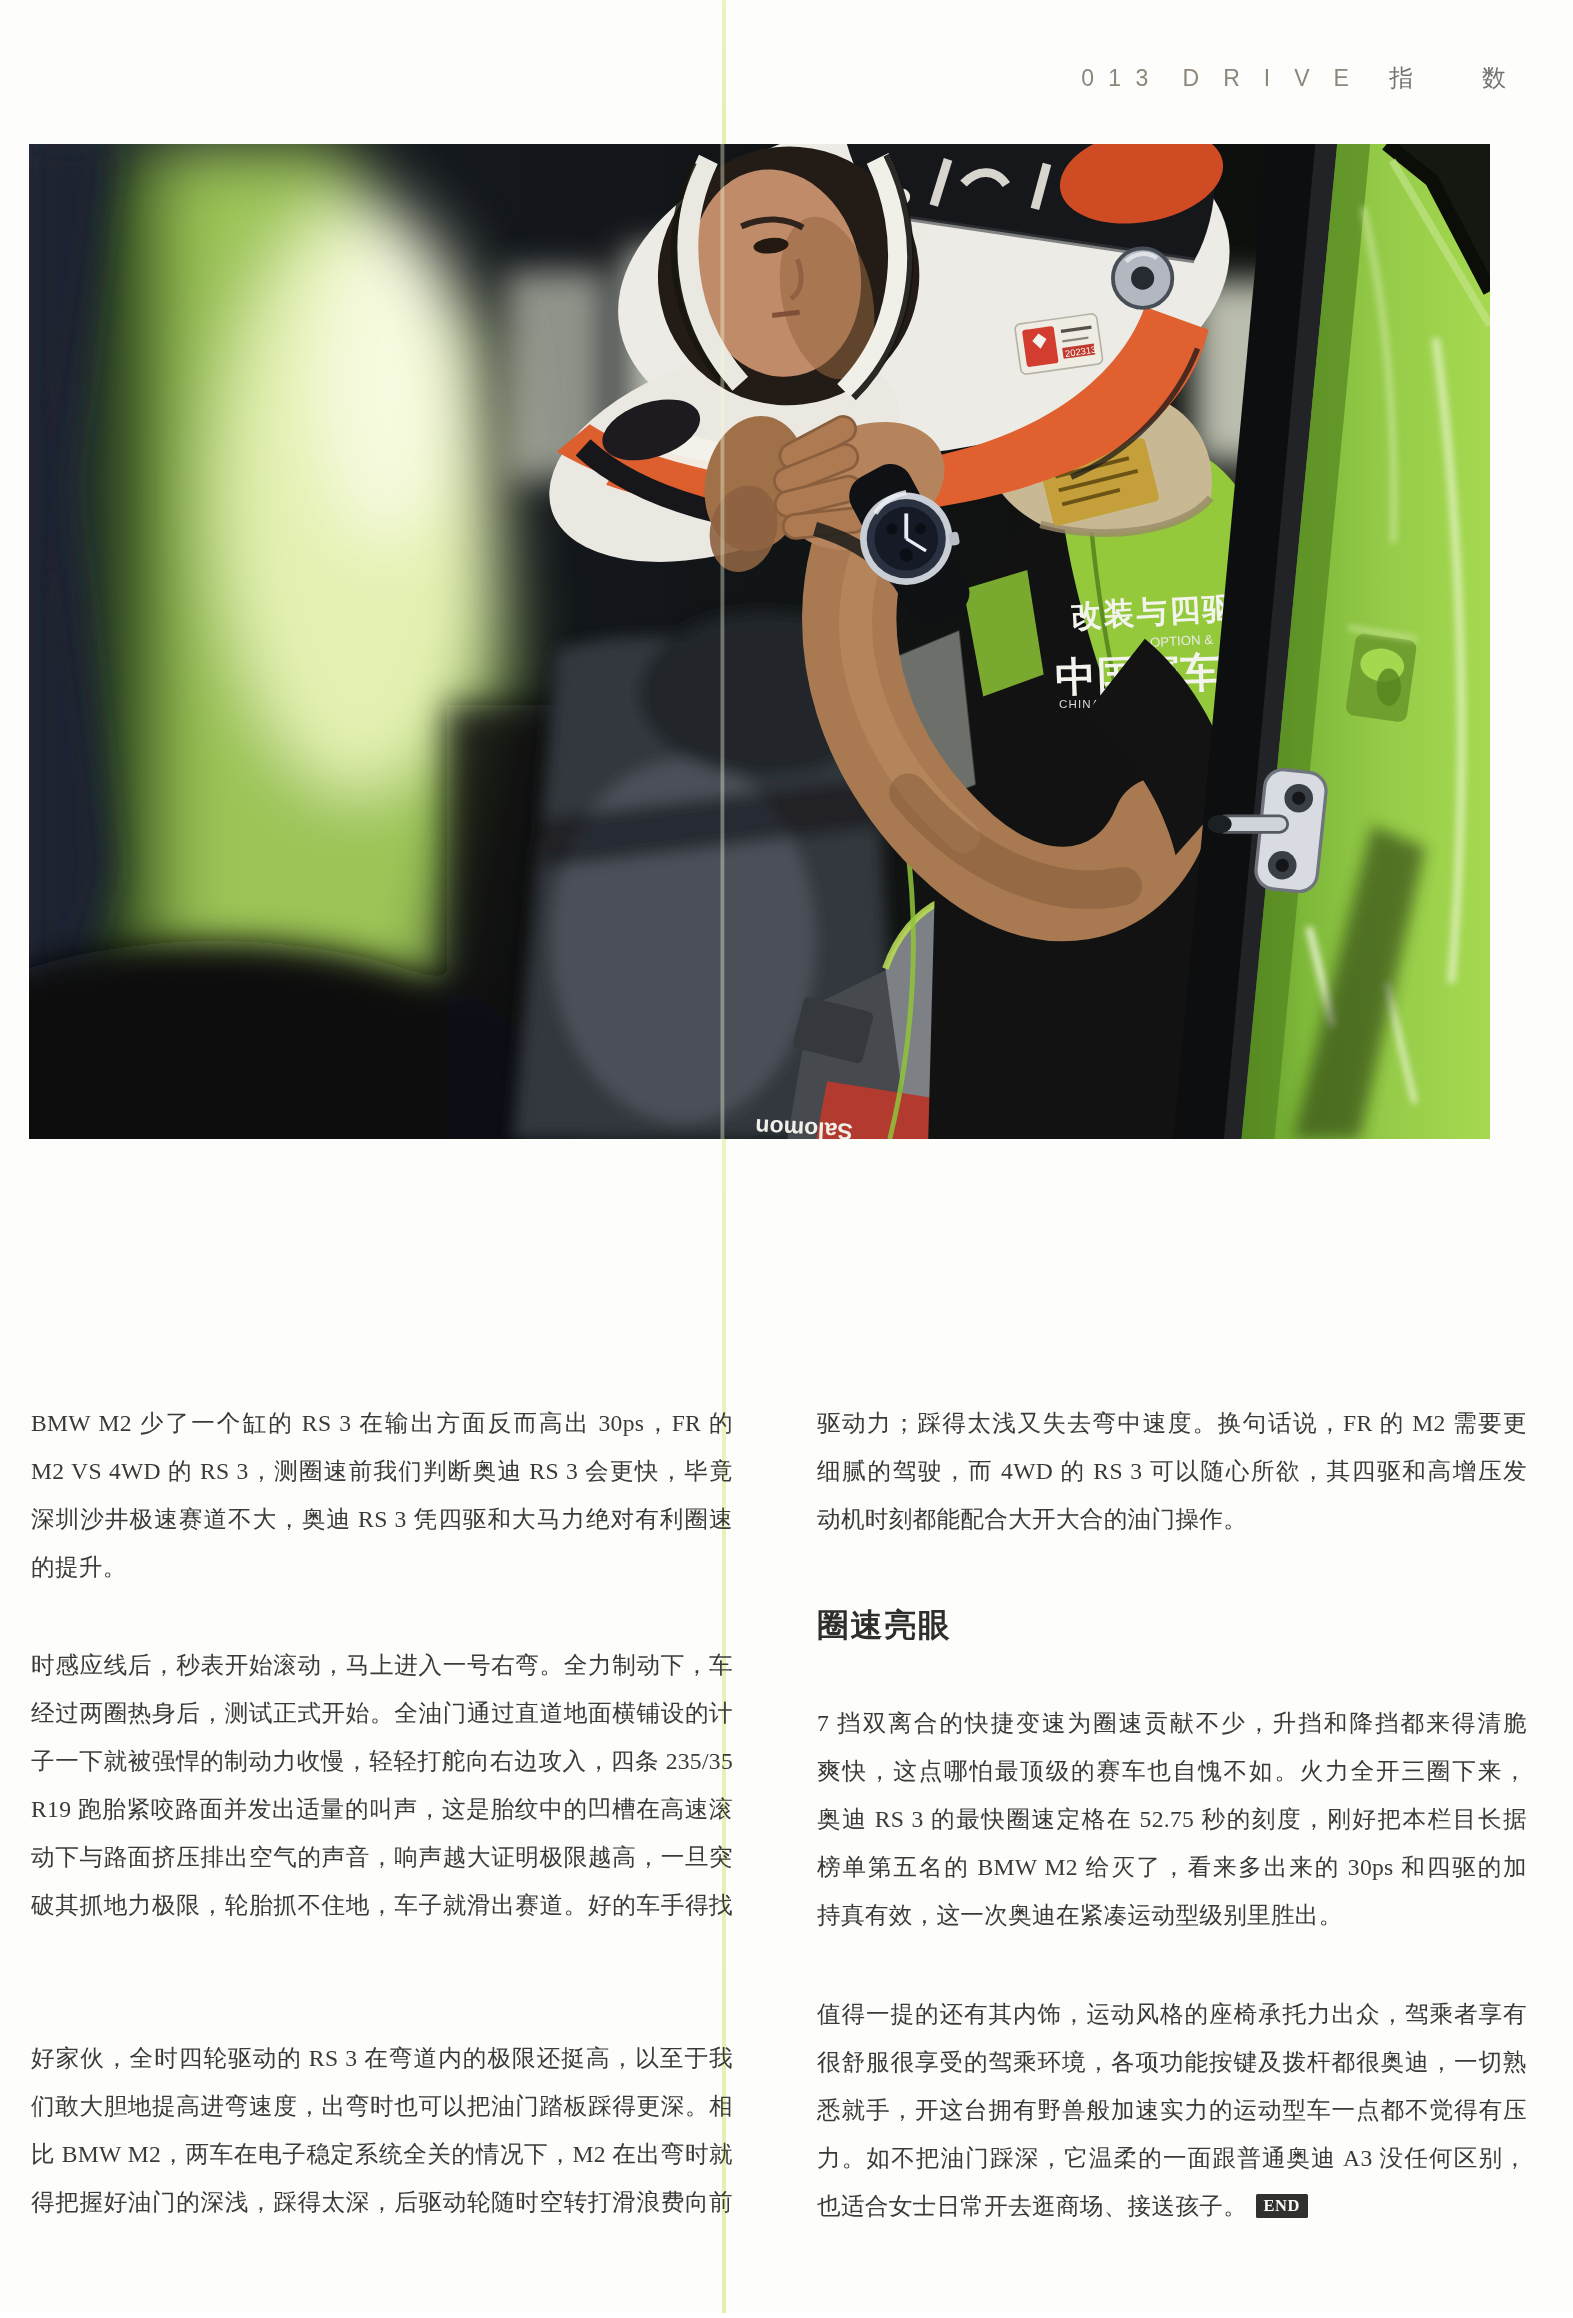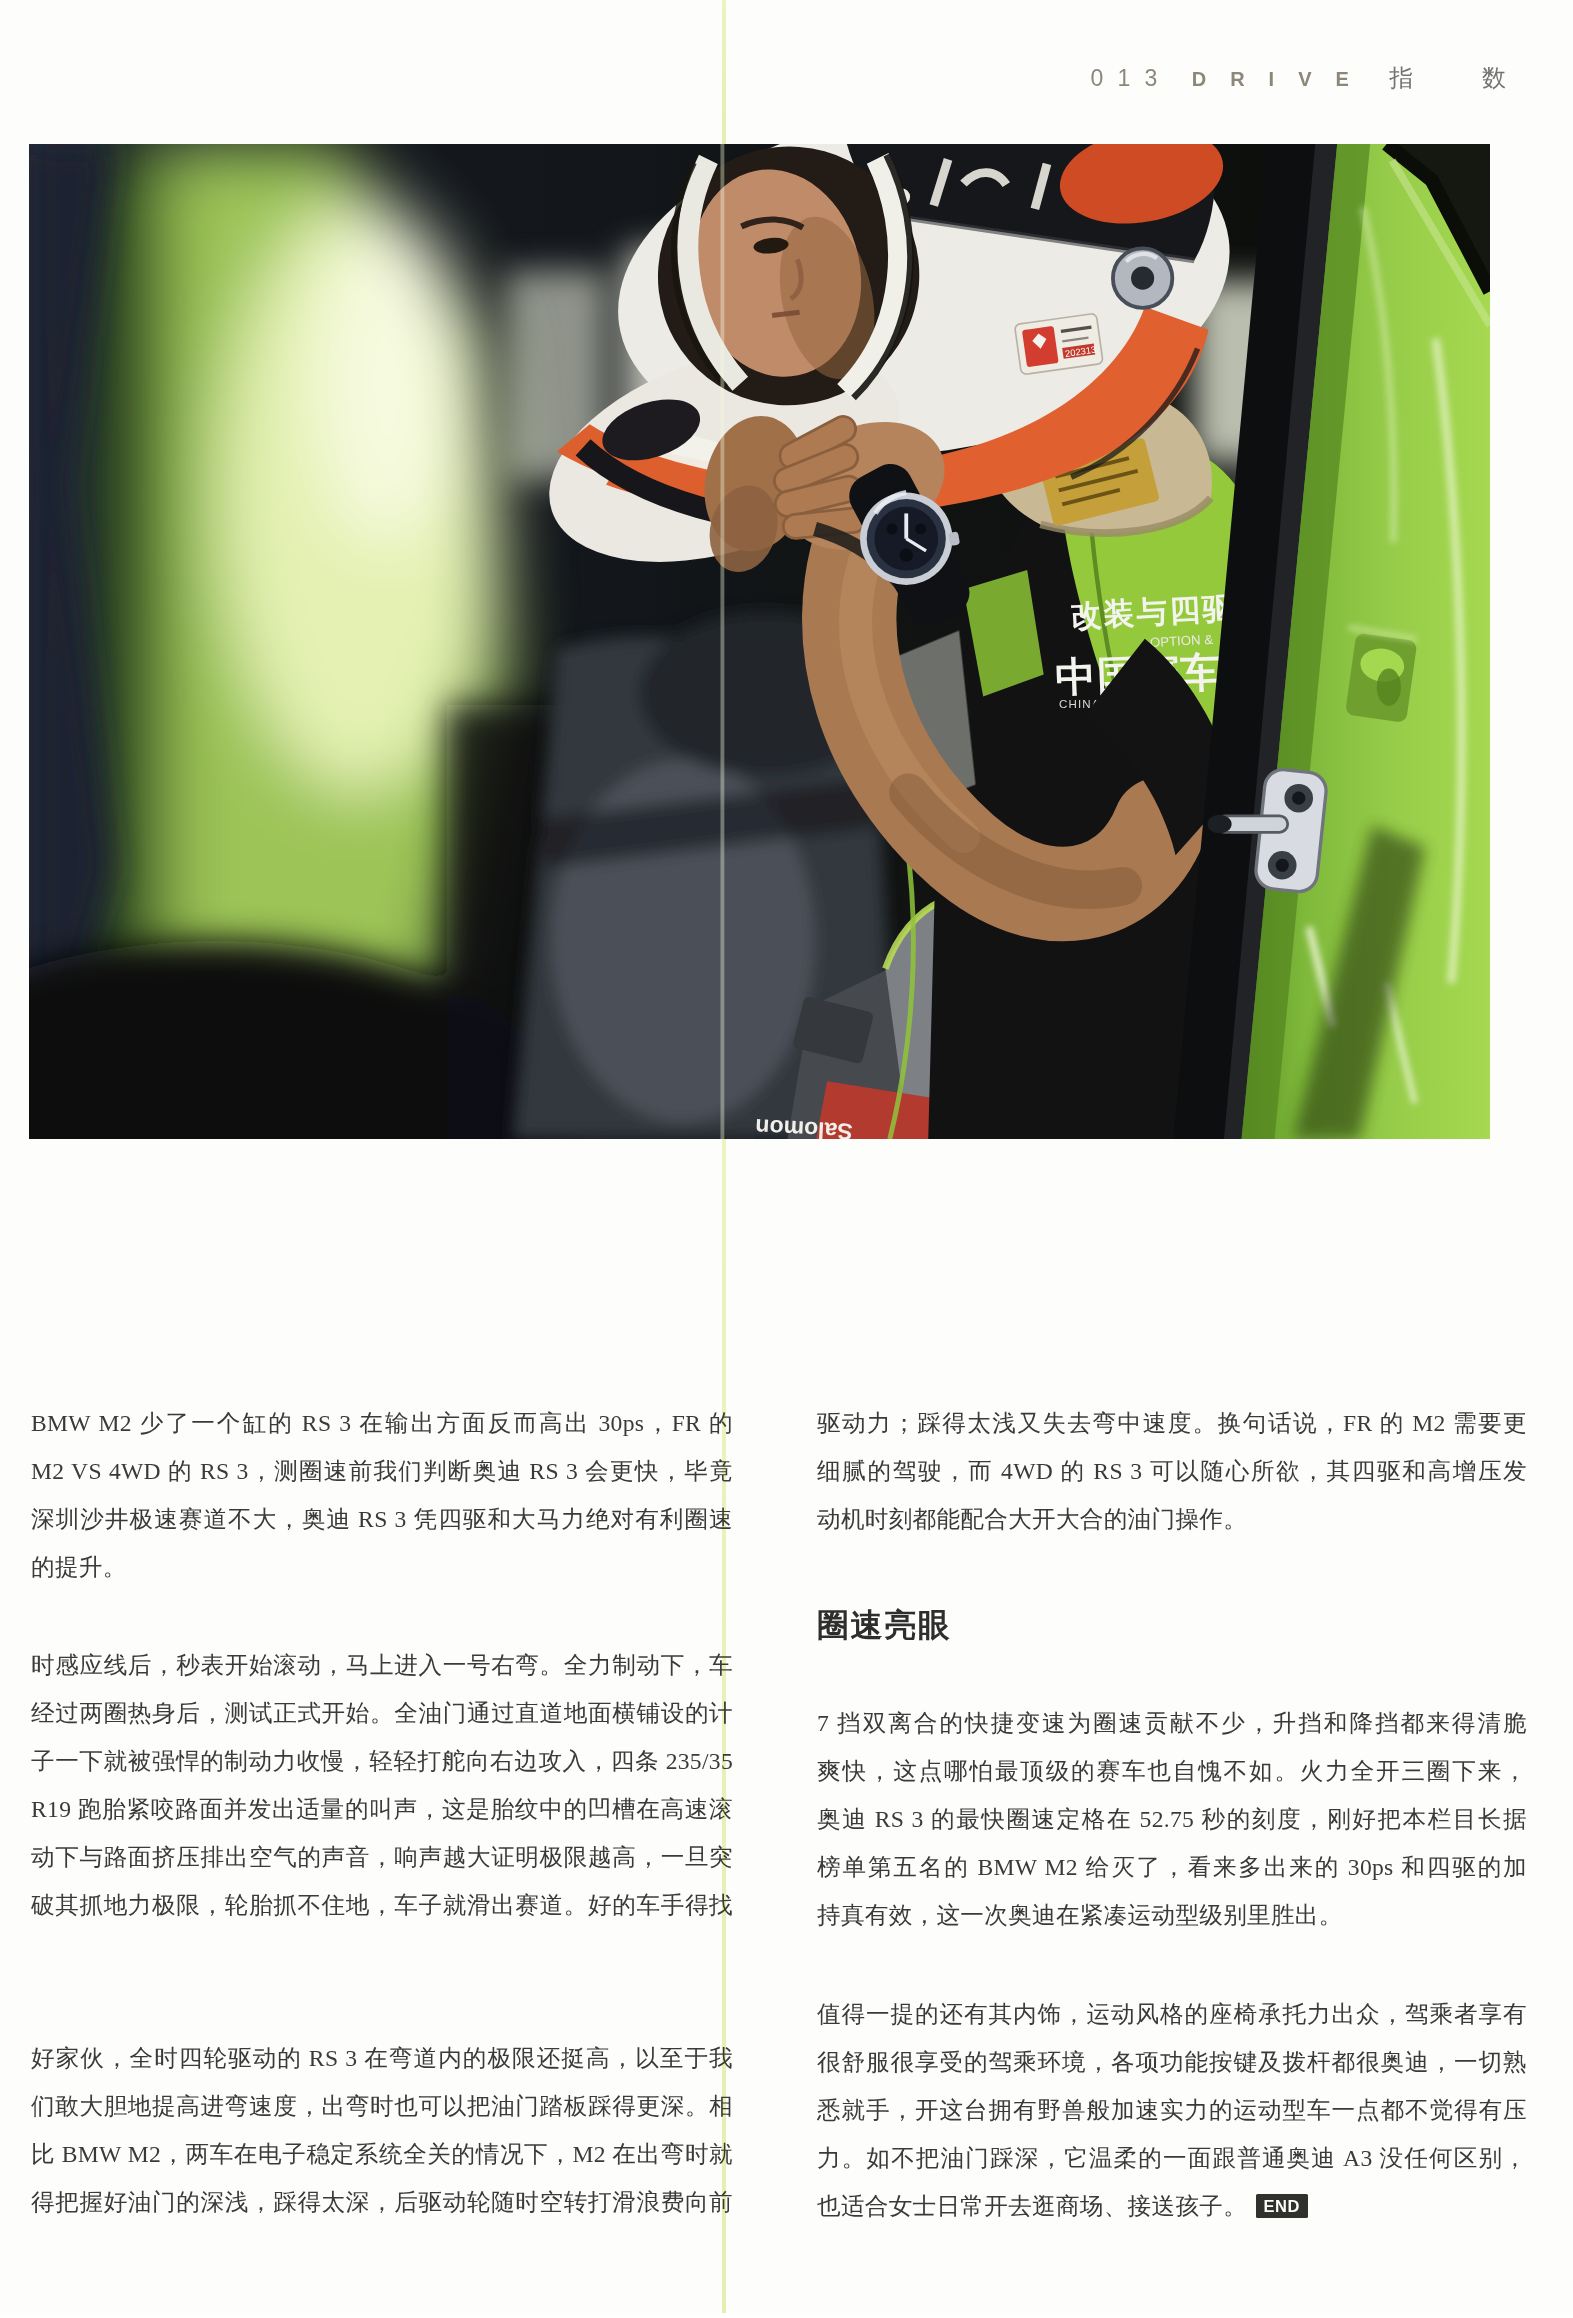--- a/index.html
+++ b/index.html
@@ -6,37 +6,37 @@
   #page{position:relative;width:1573px;height:2313px;background:#fdfdfb;overflow:hidden;
         font-family:"Liberation Serif","DejaVu Serif",serif;color:#363635;}
   
   .fold{position:absolute;left:722px;width:3.8px;background:linear-gradient(to bottom,#e9f2b4,#dfeca2);opacity:.85;}
   .fold.top{top:0;height:144px;}
   .fold.bottom{top:1139px;height:1179px;}
   
   #hdr{position:absolute;top:62px;right:36px;display:flex;align-items:baseline;
        font-family:"Liberation Sans","DejaVu Sans",sans-serif;color:#8d877b;}
   #hdr .num{font-size:23px;letter-spacing:14.3px;font-weight:300;}
-  #hdr .sec{font-size:20px;letter-spacing:24px;margin-left:20px;font-weight:700;}
+  #hdr .sec{font-size:23px;letter-spacing:24px;margin-left:20px;font-weight:400;}
   #hdr .cn{font-size:24px;letter-spacing:31px;margin-left:16.5px;color:#737373;}
   
   #photo{position:absolute;left:29px;top:144px;width:1461px;height:995px;overflow:hidden;background:#101310;}
   #photo svg{display:block;width:100%;height:100%;}
   svg text{font-family:"Liberation Sans","DejaVu Sans",sans-serif;}
   
   .para{position:absolute;}
   .col-l{left:31px;width:702px;}
   .col-r{left:817px;width:710px;}
   .line{height:48px;line-height:48px;font-size:23.6px;letter-spacing:0.3px;
         text-align:justify;text-align-last:justify;word-break:break-all;
         overflow:hidden;white-space:normal;color:#3a3a38;}
   .line.last{text-align-last:left;}
   .h2line{height:48px;line-height:48px;font-size:32px;font-weight:700;letter-spacing:1.6px;color:#2e2e2c;}
   .endbadge{display:inline-block;vertical-align:middle;margin-left:8.8px;margin-top:-4.4px;
-        background:#30302c;color:#fdfdfb;font-family:Liberation Sans, sans-serif;
+        background:#30302c;color:#fdfdfb;font-family:Liberation Serif, serif;
         font-weight:700;font-size:16.5px;letter-spacing:0.5px;line-height:24px;padding:0 7.7px;border-radius:1.6px;}
 </style>
 </head>
 <body>
 
 <div id="page">
 
   <div class="fold top"></div>
   <div class="fold bottom"></div>
 

